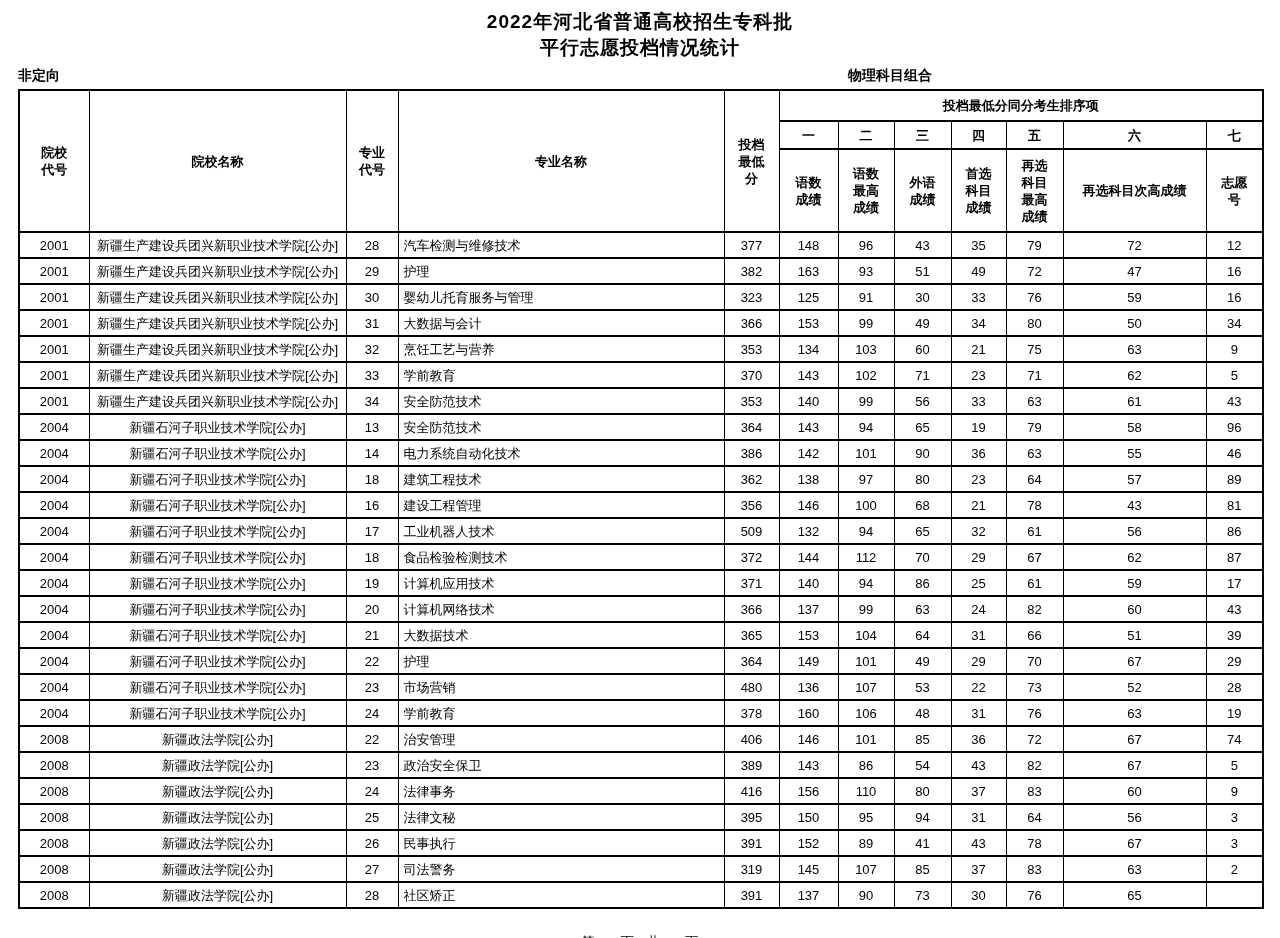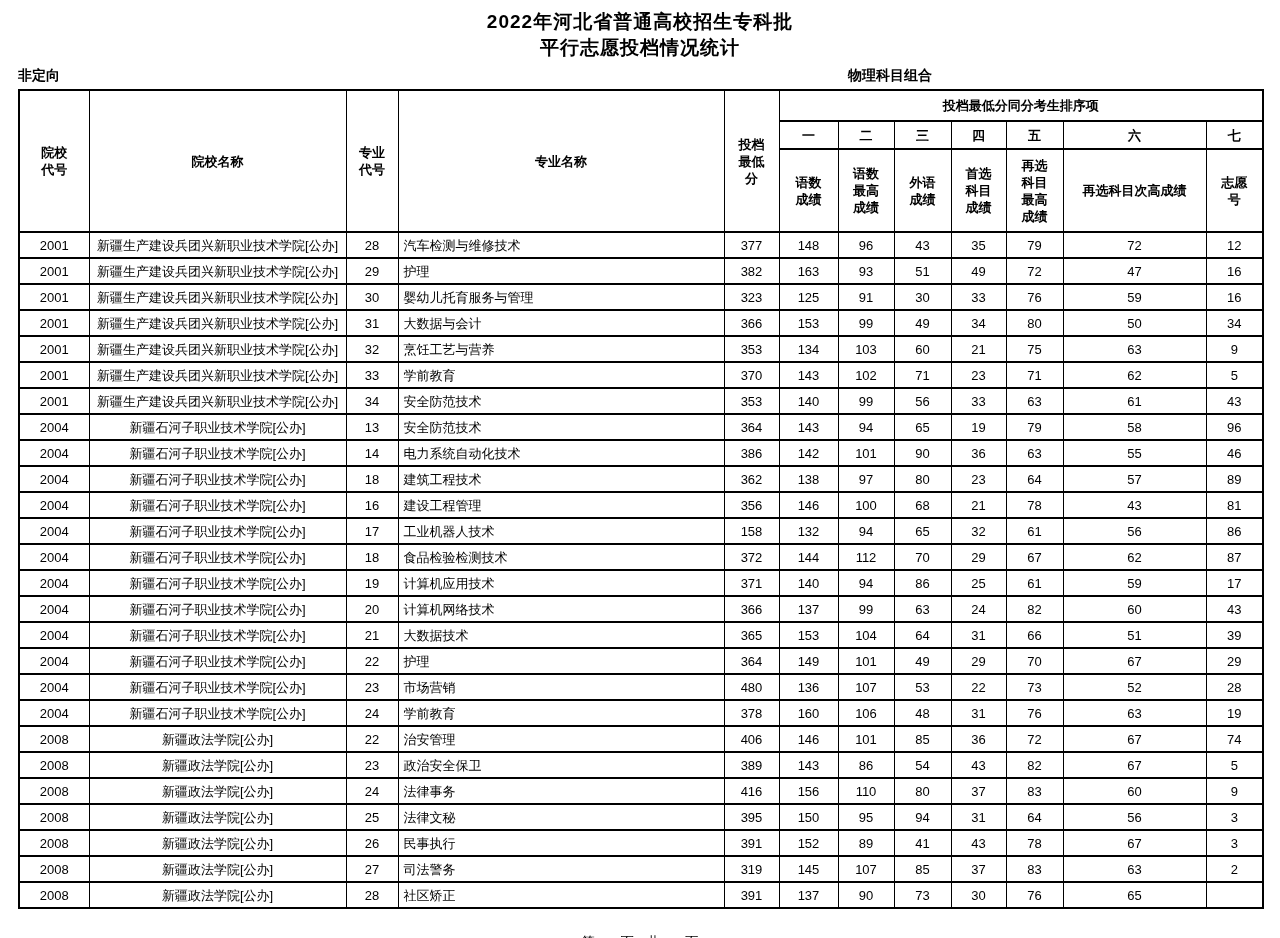--- a/index.html
+++ b/index.html
@@ -258,21 +258,21 @@
           <td>21</td>
           <td>78</td>
           <td>43</td>
           <td>81</td>
         </tr>
         <tr>
           <td>2004</td>
           <td>新疆石河子职业技术学院[公办]</td>
           <td>17</td>
           <td class="left">工业机器人技术</td>
-          <td>158</td>
+          <td>509</td>
           <td>132</td>
           <td>94</td>
           <td>65</td>
           <td>32</td>
           <td>61</td>
           <td>56</td>
           <td>86</td>
         </tr>
         <tr>
           <td>2004</td>

